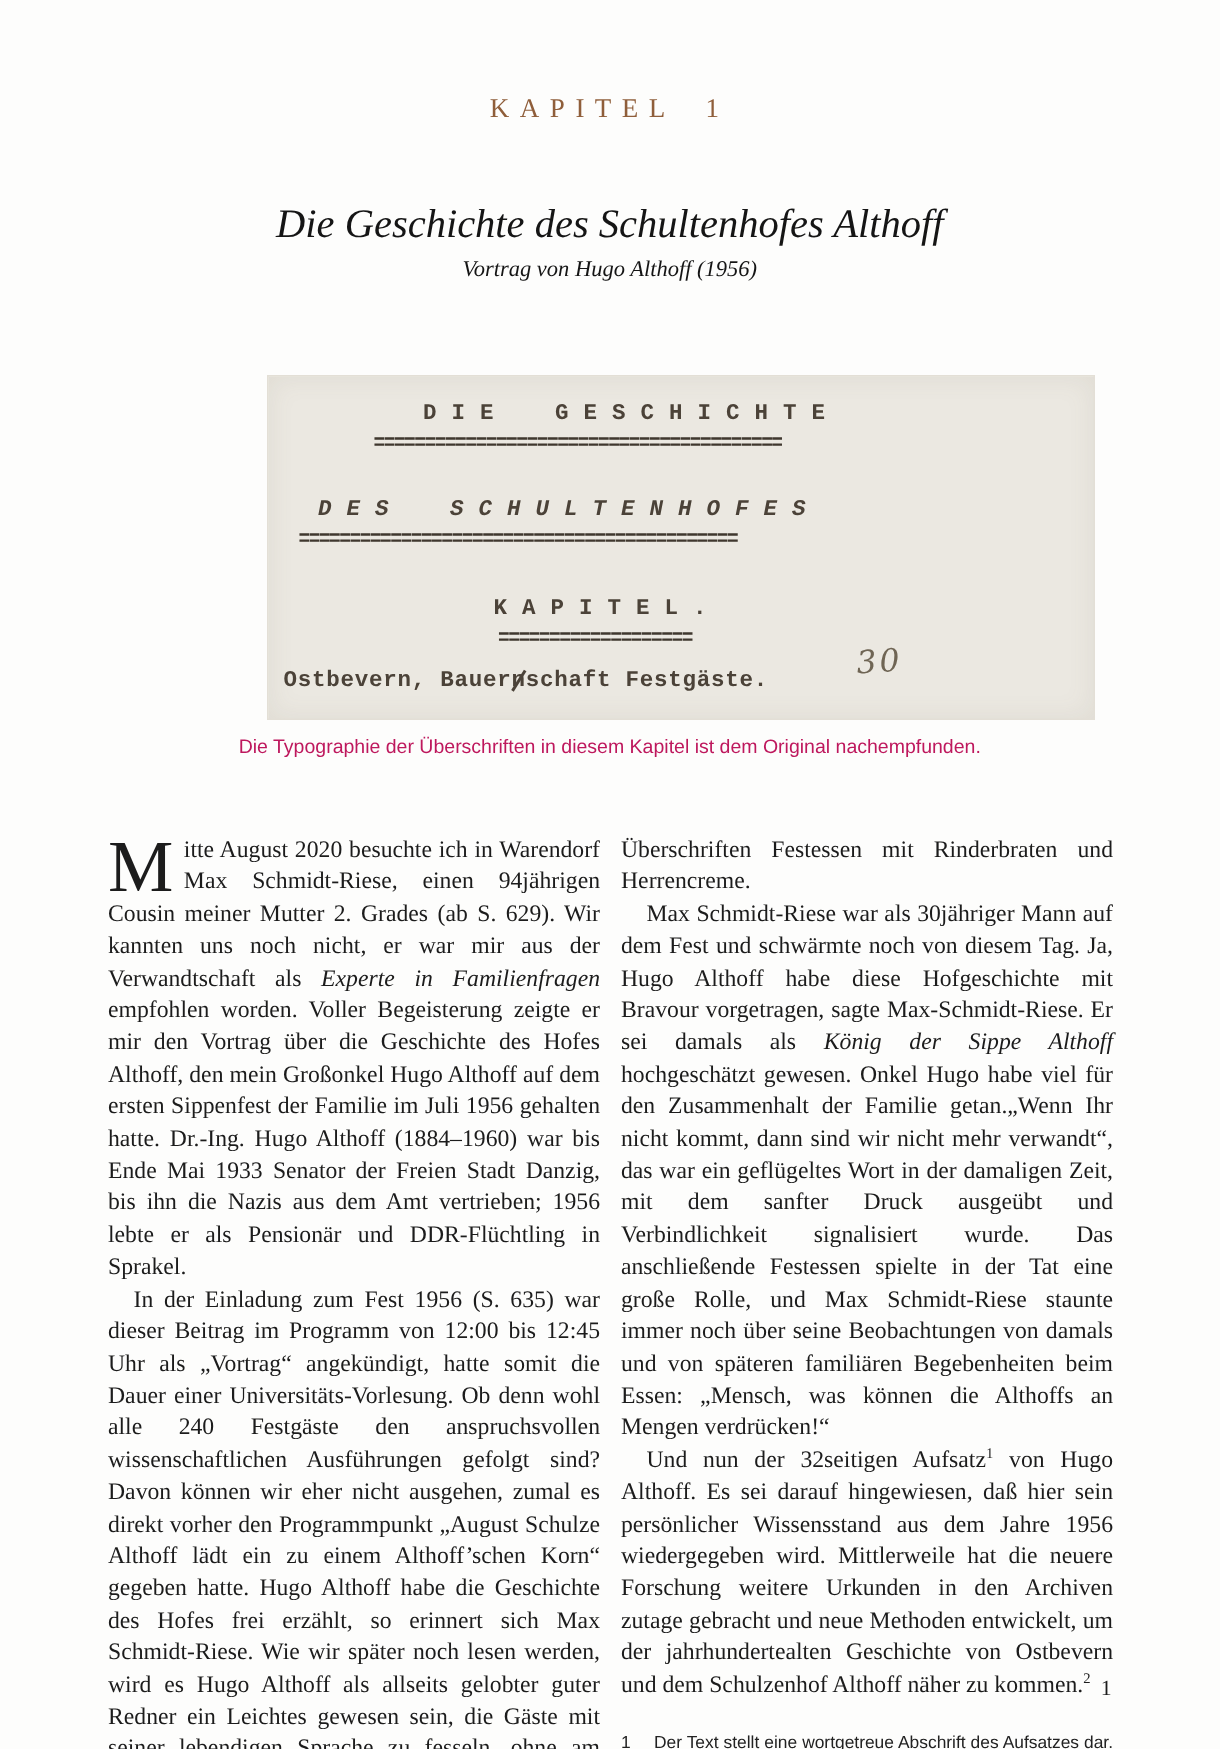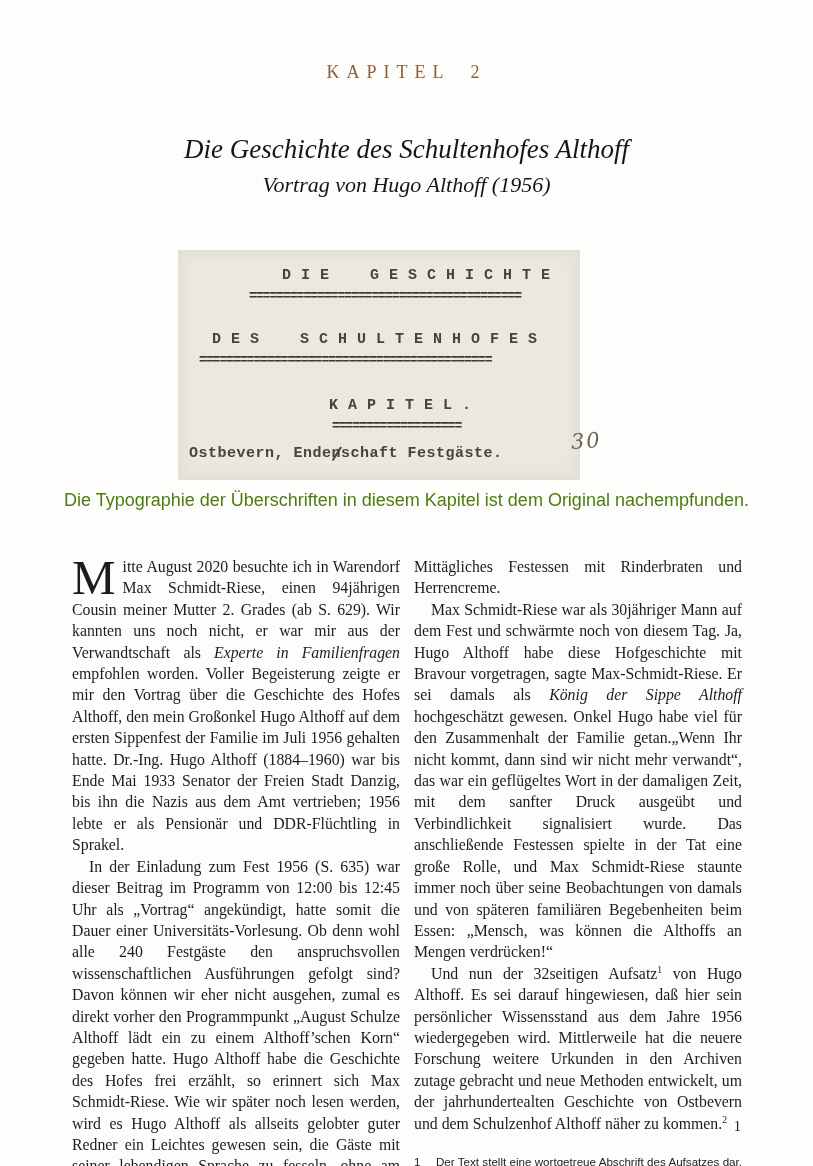--- a/index.html
+++ b/index.html
@@ -29,28 +29,28 @@
     font-weight:normal;
     font-size:27px;
     margin:0;
     color:#151515;
   }
   .subtitle{
     position:absolute;top:172px;left:0;right:0;
     text-align:center;
     font-style:italic;
     font-weight:normal;
-    font-size:22px;
+    font-size:15px;
     margin:0;
     color:#151515;
   }
 
   
   .scan{
-    position:absolute;left:178px;top:250px;width:402px;height:230px;
+    position:absolute;left:178px;top:250px;width:552px;height:230px;
     background:#ebe8e1;
     box-shadow:inset 0 0 18px rgba(120,110,90,.10);
     border:1px solid #e3dfd6;
     box-sizing:border-box;
     padding-left:36px;
   }
   .tw{
     position:absolute;
     font-family:"Liberation Mono", monospace;
     font-weight:bold;
@@ -58,21 +58,21 @@
     white-space:nowrap;
   }
   .tw-head{font-size:15px;letter-spacing:10px;word-spacing:12px;}
   .tw-under{
     font-size:13px;letter-spacing:-1px;color:#3f372e;
     transform:scaleY(1.15);
   }
   .tw-footer{font-size:15px;letter-spacing:.5px;}
   .t1{left:103px;top:16px;}
   .u1{left:70px;top:37px;}
-  .t2{left:33px;top:80px;}
+  .t2{left:33px;top:80px;font-style:italic;}
   .u2{left:20px;top:101px;}
   .t3{left:150px;top:146px;}
   .u3{left:153px;top:167px;}
   .tfoot{left:10px;top:194px;}
   .struck{position:relative;display:inline-block;}
   .struck::after{
     content:"";position:absolute;left:-3px;right:-3px;top:48%;height:2px;
     background:#4b4238;transform:rotate(-58deg);
   }
   .hw30{
@@ -80,22 +80,22 @@
     font-family:"DejaVu Serif", serif;
     font-style:italic;font-size:21px;letter-spacing:2px;
     color:#6f6554;transform:rotate(-4deg);
   }
 
   
   .caption{
     position:absolute;top:490px;left:0;right:0;
     text-align:center;
     font-family:"Liberation Sans", sans-serif;
-    font-size:18px;
-    color:#4d7c0f;
+    font-size:13px;
+    color:#be185d;
   }
 
   
   .columns{
     position:absolute;left:72px;top:556px;width:670px;
     display:flex;gap:14px;
   }
   .col{width:328px;}
   .col p{
     margin:0;
@@ -128,45 +128,45 @@
   .pagenum{
     position:absolute;top:1118px;right:72px;
     font-size:14.5px;
   }
 </style>
 </head>
 <body>
 
 <div class="page">
 
-  <div class="kapitel">KAPITEL 2</div>
+  <div class="kapitel">KAPITEL 1</div>
   <h1 class="title">Die Geschichte des Schultenhofes Althoff</h1>
   <h2 class="subtitle">Vortrag von Hugo Althoff (1956)</h2>
 
   <figure class="scan" style="margin:0;">
     <span class="tw tw-head t1">DIE GESCHICHTE</span>
     <span class="tw tw-under u1">========================================</span>
     <span class="tw tw-head t2">DES SCHULTENHOFES</span>
     <span class="tw tw-under u2">===========================================</span>
     <span class="tw tw-head t3">KAPITEL.</span>
     <span class="tw tw-under u3">===================</span>
-    <span class="tw tw-footer tfoot"><span>Ostbevern, Ende</span><span class="struck">n</span><span>schaft Festgäste.</span></span>
+    <span class="tw tw-footer tfoot"><span>Ostbevern, Bauer</span><span class="struck">n</span><span>schaft Festgäste.</span></span>
     <span class="hw30">30</span>
   </figure>
 
   <div class="caption">Die Typographie der Überschriften in diesem Kapitel ist dem Original nachempfunden.</div>
 
   <div class="columns">
     <div class="col">
         <p><span class="dropcap">M</span><span>itte August 2020 besuchte ich in Warendorf Max Schmidt-Riese, einen 94jährigen Cousin meiner Mutter 2. Grades (ab S. 629). Wir kannten uns noch nicht, er war mir aus der Verwandtschaft als </span><i>Experte in Familienfragen</i><span> empfohlen worden. Voller Begeisterung zeigte er mir den Vortrag über die Geschichte des Hofes Althoff, den mein Großonkel Hugo Althoff auf dem ersten Sippenfest der Familie im Juli 1956 gehalten hatte. Dr.-Ing. Hugo Althoff (1884–1960) war bis Ende Mai 1933 Senator der Freien Stadt Danzig, bis ihn die Nazis aus dem Amt vertrieben; 1956 lebte er als Pensionär und DDR-Flüchtling in Sprakel.</span></p>
         <p class="indent"><span>In der Einladung zum Fest 1956 (S. 635) war dieser Beitrag im Programm von 12:00 bis 12:45 Uhr als „Vortrag“ angekündigt, hatte somit die Dauer einer Universitäts-Vorlesung. Ob denn wohl alle 240 Festgäste den anspruchsvollen wissenschaftlichen Ausführungen gefolgt sind? Davon können wir eher nicht ausgehen, zumal es direkt vorher den Programmpunkt „August Schulze Althoff lädt ein zu einem Althoff’schen Korn“ gegeben hatte. Hugo Althoff habe die Geschichte des Hofes frei erzählt, so erinnert sich Max Schmidt-Riese. Wie wir später noch lesen werden, wird es Hugo Althoff als allseits gelobter guter Redner ein Leichtes gewesen sein, die Gäste mit seiner lebendigen Sprache zu fesseln, ohne am Manuskript zu kleben und ohne alle Details der Geschichte den Familienmitgliedern zuzumuten. Dennoch werden einige von ihnen schon auf den nächsten Programmpunkt geschielt haben:</span></p>
       </div>
     <div class="col">
       <div>
-          <p><span>Mittägliches Festessen mit Rinderbraten und Herrencreme.</span></p>
+          <p><span>Überschriften Festessen mit Rinderbraten und Herrencreme.</span></p>
           <p class="indent"><span>Max Schmidt-Riese war als 30jähriger Mann auf dem Fest und schwärmte noch von diesem Tag. Ja, Hugo Althoff habe diese Hofgeschichte mit Bravour vorgetragen, sagte Max-Schmidt-Riese. Er sei damals als </span><i>König der Sippe Althoff</i><span> hochgeschätzt gewesen. Onkel Hugo habe viel für den Zusammenhalt der Familie getan.„Wenn Ihr nicht kommt, dann sind wir nicht mehr verwandt“, das war ein geflügeltes Wort in der damaligen Zeit, mit dem sanfter Druck ausgeübt und Verbindlichkeit signalisiert wurde. Das anschließende Festessen spielte in der Tat eine große Rolle, und Max Schmidt-Riese staunte immer noch über seine Beobachtungen von damals und von späteren familiären Begebenheiten beim Essen: „Mensch, was können die Althoffs an Mengen verdrücken!“</span></p>
           <p class="indent"><span>Und nun der 32seitigen Aufsatz</span><sup>1</sup><span> von Hugo Althoff. Es sei darauf hingewiesen, daß hier sein persönlicher Wissensstand aus dem Jahre 1956 wiedergegeben wird. Mittlerweile hat die neuere Forschung weitere Urkunden in den Archiven zutage gebracht und neue Methoden entwickelt, um der jahrhundertealten Geschichte von Ostbevern und dem Schulzenhof Althoff näher zu kommen.</span><sup>2</sup></p>
         </div>
       <div class="footnotes">
           <p><span class="fn-num">1</span><span>Der Text stellt eine wortgetreue Abschrift des Aufsatzes dar. Eigenarten im Satzbau und in der Ausdrucksweise wurden beibehalten, nur offensichtliche Rechtschreibfehler wurden korrigiert. Bilder, Fußnoten sowie Anmerkungen in eckigen Klammern wurden hinzugefügt.</span></p>
         </div>
     </div>
   </div>
 
   <div class="pagenum">1</div>

